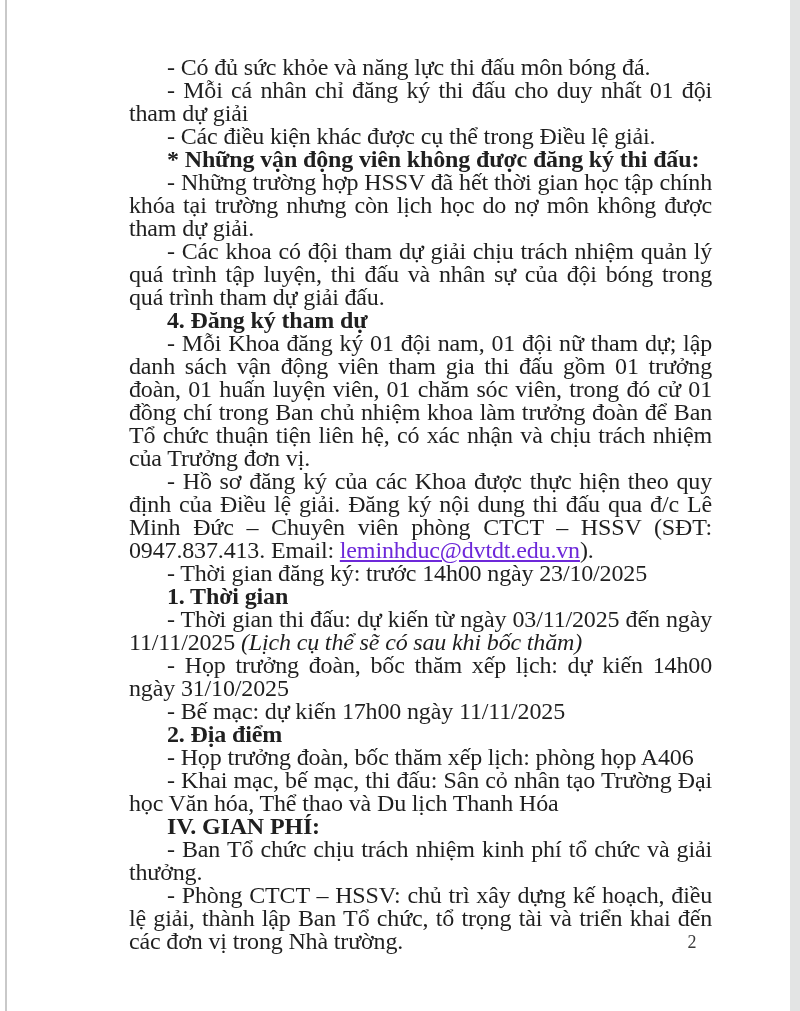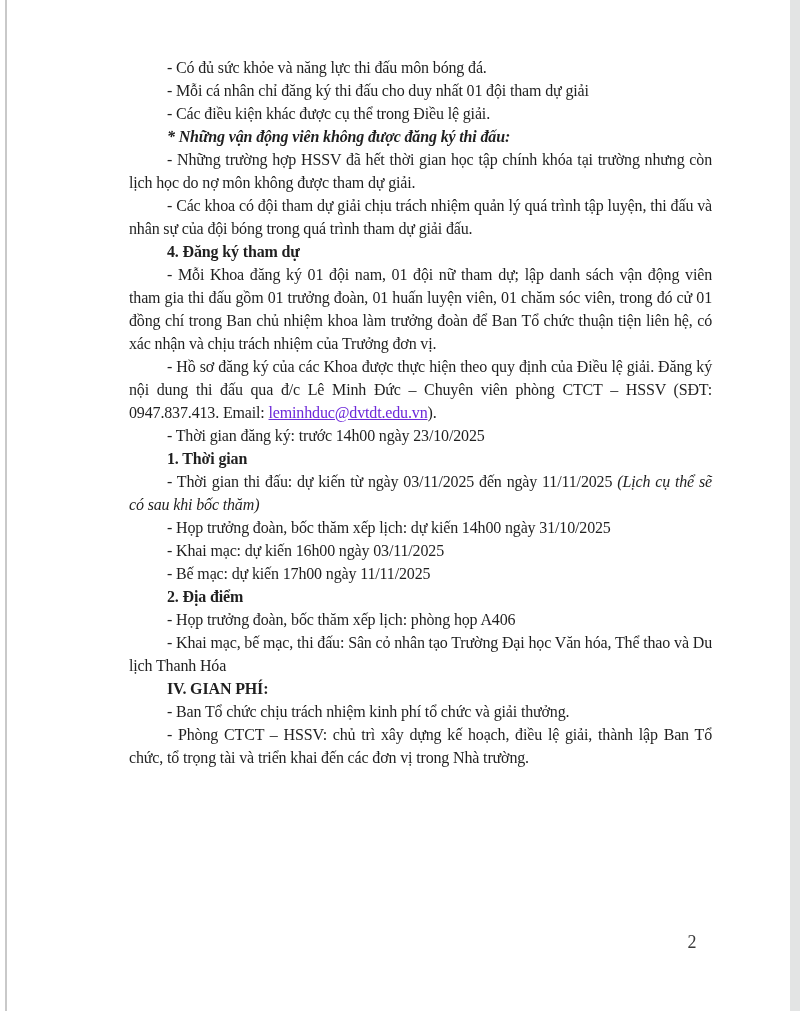--- a/index.html
+++ b/index.html
@@ -28,32 +28,32 @@
     top: 0;
     width: 10px;
     height: 1011px;
     background: #e3e4e4;
   }
   .doc-content {
     position: absolute;
     left: 129px;
     top: 56px;
     width: 583px;
-    font-size: 16px;
+    font-size: 24px;
     line-height: 23px;
     color: #1f1f1f;
     letter-spacing: -0.15px;
     text-align: justify;
   }
   .doc-content p {
     margin: 0;
     text-indent: 38px;
   }
   .b   { font-weight: bold; }
-  .bi  { font-weight: bold; font-style: italic; }
+  .bi  { font-weight: bold; }
   .it  { font-style: italic; }
   a.email-link {
     color: #6d28d9;
     text-decoration: underline;
     cursor: pointer;
   }
   .page-number {
     position: absolute;
     left: 672px;
     top: 932px;
@@ -76,21 +76,20 @@
   <p class="bi">* Những vận động viên không được đăng ký thi đấu:</p>
   <p>- Những trường hợp HSSV đã hết thời gian học tập chính khóa tại trường nhưng còn lịch học do nợ môn không được tham dự giải.</p>
   <p>- Các khoa có đội tham dự giải chịu trách nhiệm quản lý quá trình tập luyện, thi đấu và nhân sự của đội bóng trong quá trình tham dự giải đấu.</p>
   <p class="b">4. Đăng ký tham dự</p>
   <p>- Mỗi Khoa đăng ký 01 đội nam, 01 đội nữ tham dự; lập danh sách vận động viên tham gia thi đấu gồm 01 trưởng đoàn, 01 huấn luyện viên, 01 chăm sóc viên, trong đó cử 01 đồng chí trong Ban chủ nhiệm khoa làm trưởng đoàn để Ban Tổ chức thuận tiện liên hệ, có xác nhận và chịu trách nhiệm của Trưởng đơn vị.</p>
   <p><span>- Hồ sơ đăng ký của các Khoa được thực hiện theo quy định của Điều lệ giải. Đăng ký nội dung thi đấu qua đ/c Lê Minh Đức – Chuyên viên phòng CTCT – HSSV (SĐT: 0947.837.413. Email: </span><a class="email-link" href="#">leminhduc@dvtdt.edu.vn</a><span>).</span></p>
   <p>- Thời gian đăng ký: trước 14h00 ngày 23/10/2025</p>
   <p class="b">1. Thời gian</p>
   <p><span>- Thời gian thi đấu: dự kiến từ ngày 03/11/2025 đến ngày 11/11/2025 </span><span class="it">(Lịch cụ thể sẽ có sau khi bốc thăm)</span></p>
   <p>- Họp trưởng đoàn, bốc thăm xếp lịch: dự kiến 14h00 ngày 31/10/2025</p>
-  <p>- Khai mạc: dự kiến 16h00 ngày 03/11/2025</p>
   <p>- Bế mạc: dự kiến 17h00 ngày 11/11/2025</p>
   <p class="b">2. Địa điểm</p>
   <p>- Họp trưởng đoàn, bốc thăm xếp lịch: phòng họp A406</p>
   <p>- Khai mạc, bế mạc, thi đấu: Sân cỏ nhân tạo Trường Đại học Văn hóa, Thể thao và Du lịch Thanh Hóa</p>
   <p class="b">IV. GIAN PHÍ:</p>
   <p>- Ban Tổ chức chịu trách nhiệm kinh phí tổ chức và giải thưởng.</p>
   <p>- Phòng CTCT – HSSV: chủ trì xây dựng kế hoạch, điều lệ giải, thành lập Ban Tổ chức, tổ trọng tài và triển khai đến các đơn vị trong Nhà trường.</p>
 </div>
 
 <div class="page-number">2</div>

